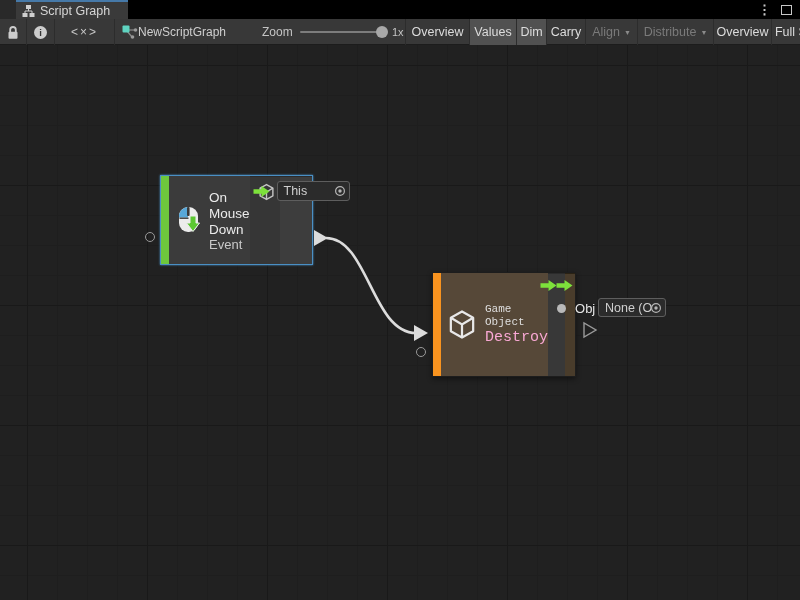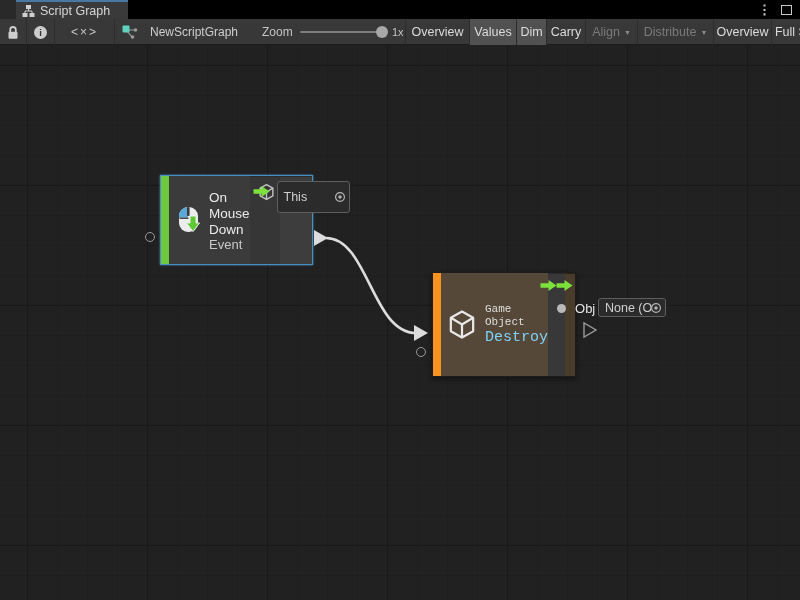--- a/index.html
+++ b/index.html
@@ -18,21 +18,21 @@
 
   
   .toolbar { position:absolute; left:0; top:19px; width:800px; height:26px; background:#383838;
              border-bottom:1px solid #1c1c1c; }
   .tb-left { position:absolute; left:0; top:0; height:26px; display:flex; }
   .tb-iconbtn { height:26px; display:flex; align-items:center; justify-content:center;
                 border-right:1px solid #2c2c2c; }
   .info-circle { width:13px; height:13px; border-radius:50%; background:#cdcdcd; color:#333;
                  font-size:9.5px; font-weight:bold; display:flex; align-items:center; justify-content:center; }
   .code-glyph { color:#c8c8c8; font-size:12px; letter-spacing:2px; }
-  .tb-graph { position:absolute; left:122px; top:0; height:26px; display:flex; align-items:center; gap:12px; }
+  .tb-graph { position:absolute; left:122px; top:0; height:26px; display:flex; align-items:center; gap:0; }
   .tb-graph-label { font-size:12px; color:#cfcfcf; }
   .zoom-label { position:absolute; left:262px; top:0; height:26px; display:flex; align-items:center;
                 font-size:12px; color:#c4c4c4; }
   .zoom-track { position:absolute; left:300px; top:12px; width:84px; height:2px; background:#7d7d7d; border-radius:1px; }
   .zoom-handle { position:absolute; left:376px; top:7px; width:12px; height:12px; border-radius:50%; background:#a8a8a8; }
   .zoom-value { position:absolute; left:392px; top:0; height:26px; display:flex; align-items:center;
                 font-size:11px; color:#c4c4c4; }
   .tb-buttons { position:absolute; left:405px; top:0; height:26px; display:flex; border-left:1px solid #2c2c2c; }
   .tbtn { height:26px; display:flex; align-items:center; justify-content:center; gap:4px;
           font-size:12.5px; color:#dcdcdc; border-right:1px solid #2c2c2c; white-space:nowrap; }
@@ -53,21 +53,21 @@
   }
 
   .node { position:absolute; display:flex; flex-direction:row; background:#383838; }
   .node.selected { border:1px solid #4a8fc4; box-shadow:0 0 2px #4a8fc4; }
   .node.plain { border:1px solid #1d1d1d; box-shadow:0 2px 5px rgba(0,0,0,.45); }
   .accent-bar { width:100%; flex:0 0 8px; }
   .node-header { display:flex; align-items:center; gap:8px; padding-left:8px; }
   .nh-title { font-size:13.5px; color:#ebebeb; line-height:16px; }
   .nh-sub { font-size:13px; color:#c9c9c9; line-height:13px; }
   .nh-cat { font-size:11px; color:#dfdfdf; line-height:13px; }
-  .nh-title-lg { font-size:15px; color:#7dd3fc; line-height:18px; }
+  .nh-title-lg { font-size:15px; color:#f9a8d4; line-height:18px; }
 
   .omd-header { flex:0 0 39px; background:#3b3b3b; }
   .omd-body { flex:0 0 30px; background:#363636; border-top:1px solid #2b2b2b; position:relative; }
   .omd-footer { flex:1 1 auto; background:#3d3d3d; border-top:1px solid #2b2b2b; }
 
   .dst-header { flex:0 0 38px; background:#564838; padding-left:6px;font-family:Liberation Mono, monospace; }
   .dst-body { flex:1 1 auto; background:#383838; border-top:1px solid #2b2b2b; position:relative; }
   .dst-row1 { position:relative; height:22px; }
   .dst-row2 { position:relative; height:25px; }
   .dst-footer { flex:0 0 10px; background:#493c2b; border-top:1px solid #2a2214; }
@@ -195,21 +195,21 @@
           <div class="nh-sub">Event</div>
         </span>
       </div>
       <div class="omd-body">
         <span class="arrow-abs" style="left:8px; top:6px;">
           <svg width="17" height="18" viewBox="0 0 24 25">
             <polygon points="12,2 21,7 21,18 12,23 3,18 3,7" fill="none" stroke="#c4c4c4" stroke-width="2" stroke-linejoin="round"></polygon>
             <path d="M3 7 L12 12.5 L21 7 M12 12.5 V23" fill="none" stroke="#c4c4c4" stroke-width="2"></path>
           </svg>
         </span>
-        <div class="field" style="left:27px; top:4px; width:73px; height:32px;">
+        <div class="field" style="left:27px; top:4px; width:73px; height:20px;">
           <span>This</span>
           <span class="dot-icon">
             <svg width="12" height="12" viewBox="0 0 12 12">
               <circle cx="6" cy="6" r="4.4" fill="none" stroke="#b5b5b5" stroke-width="1.2"></circle>
               <circle cx="6" cy="6" r="1.7" fill="#b5b5b5"></circle>
             </svg>
           </span>
         </div>
         <span class="arrow-abs" style="right:10px; top:9px;">
           <svg width="17" height="11" viewBox="0 0 16 11">

